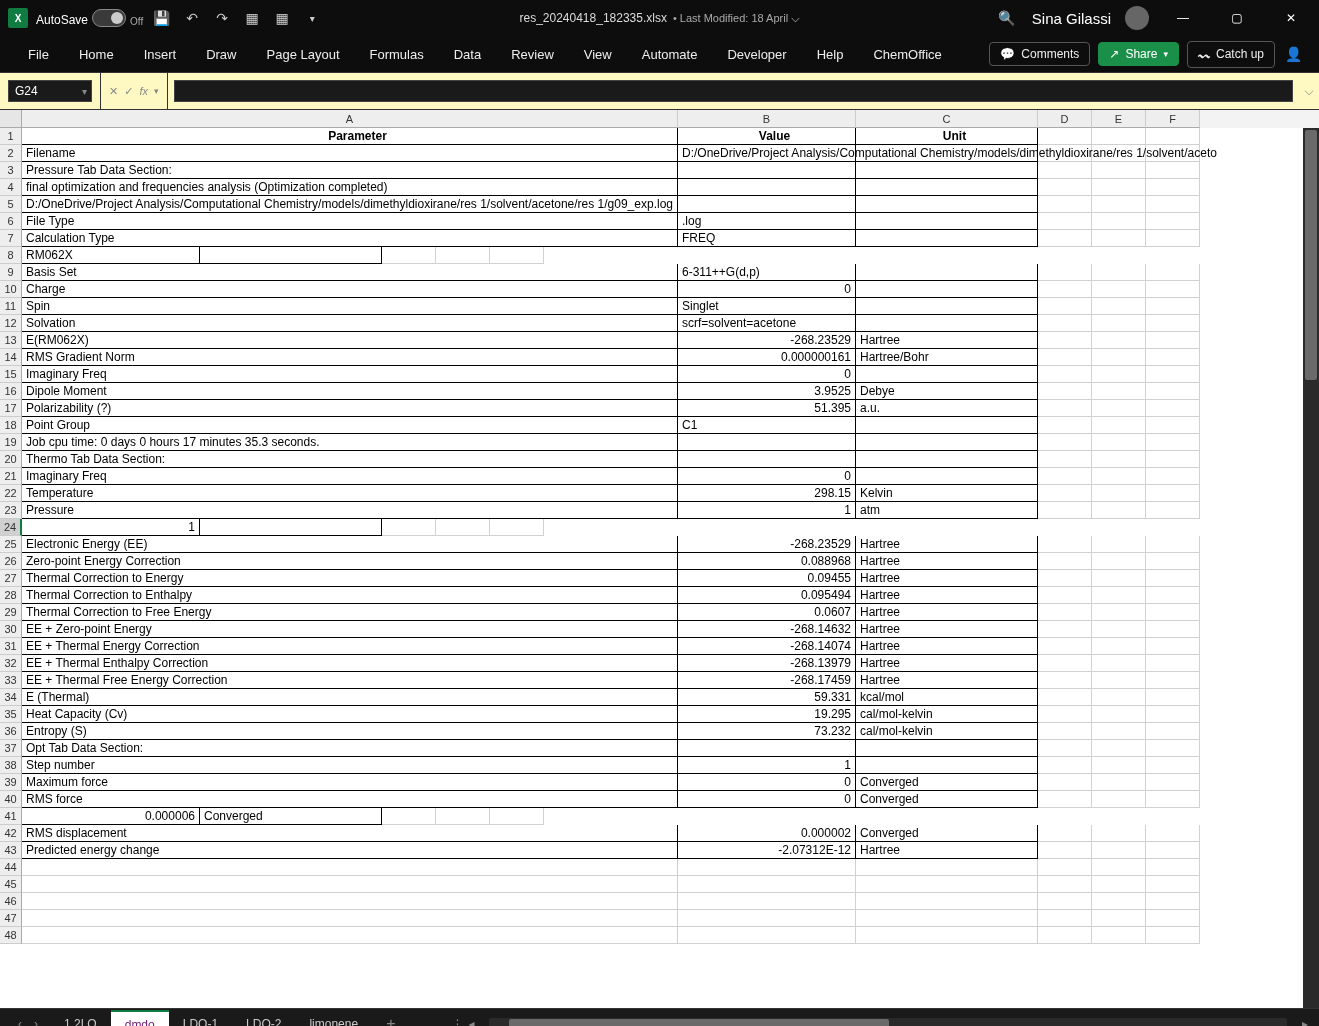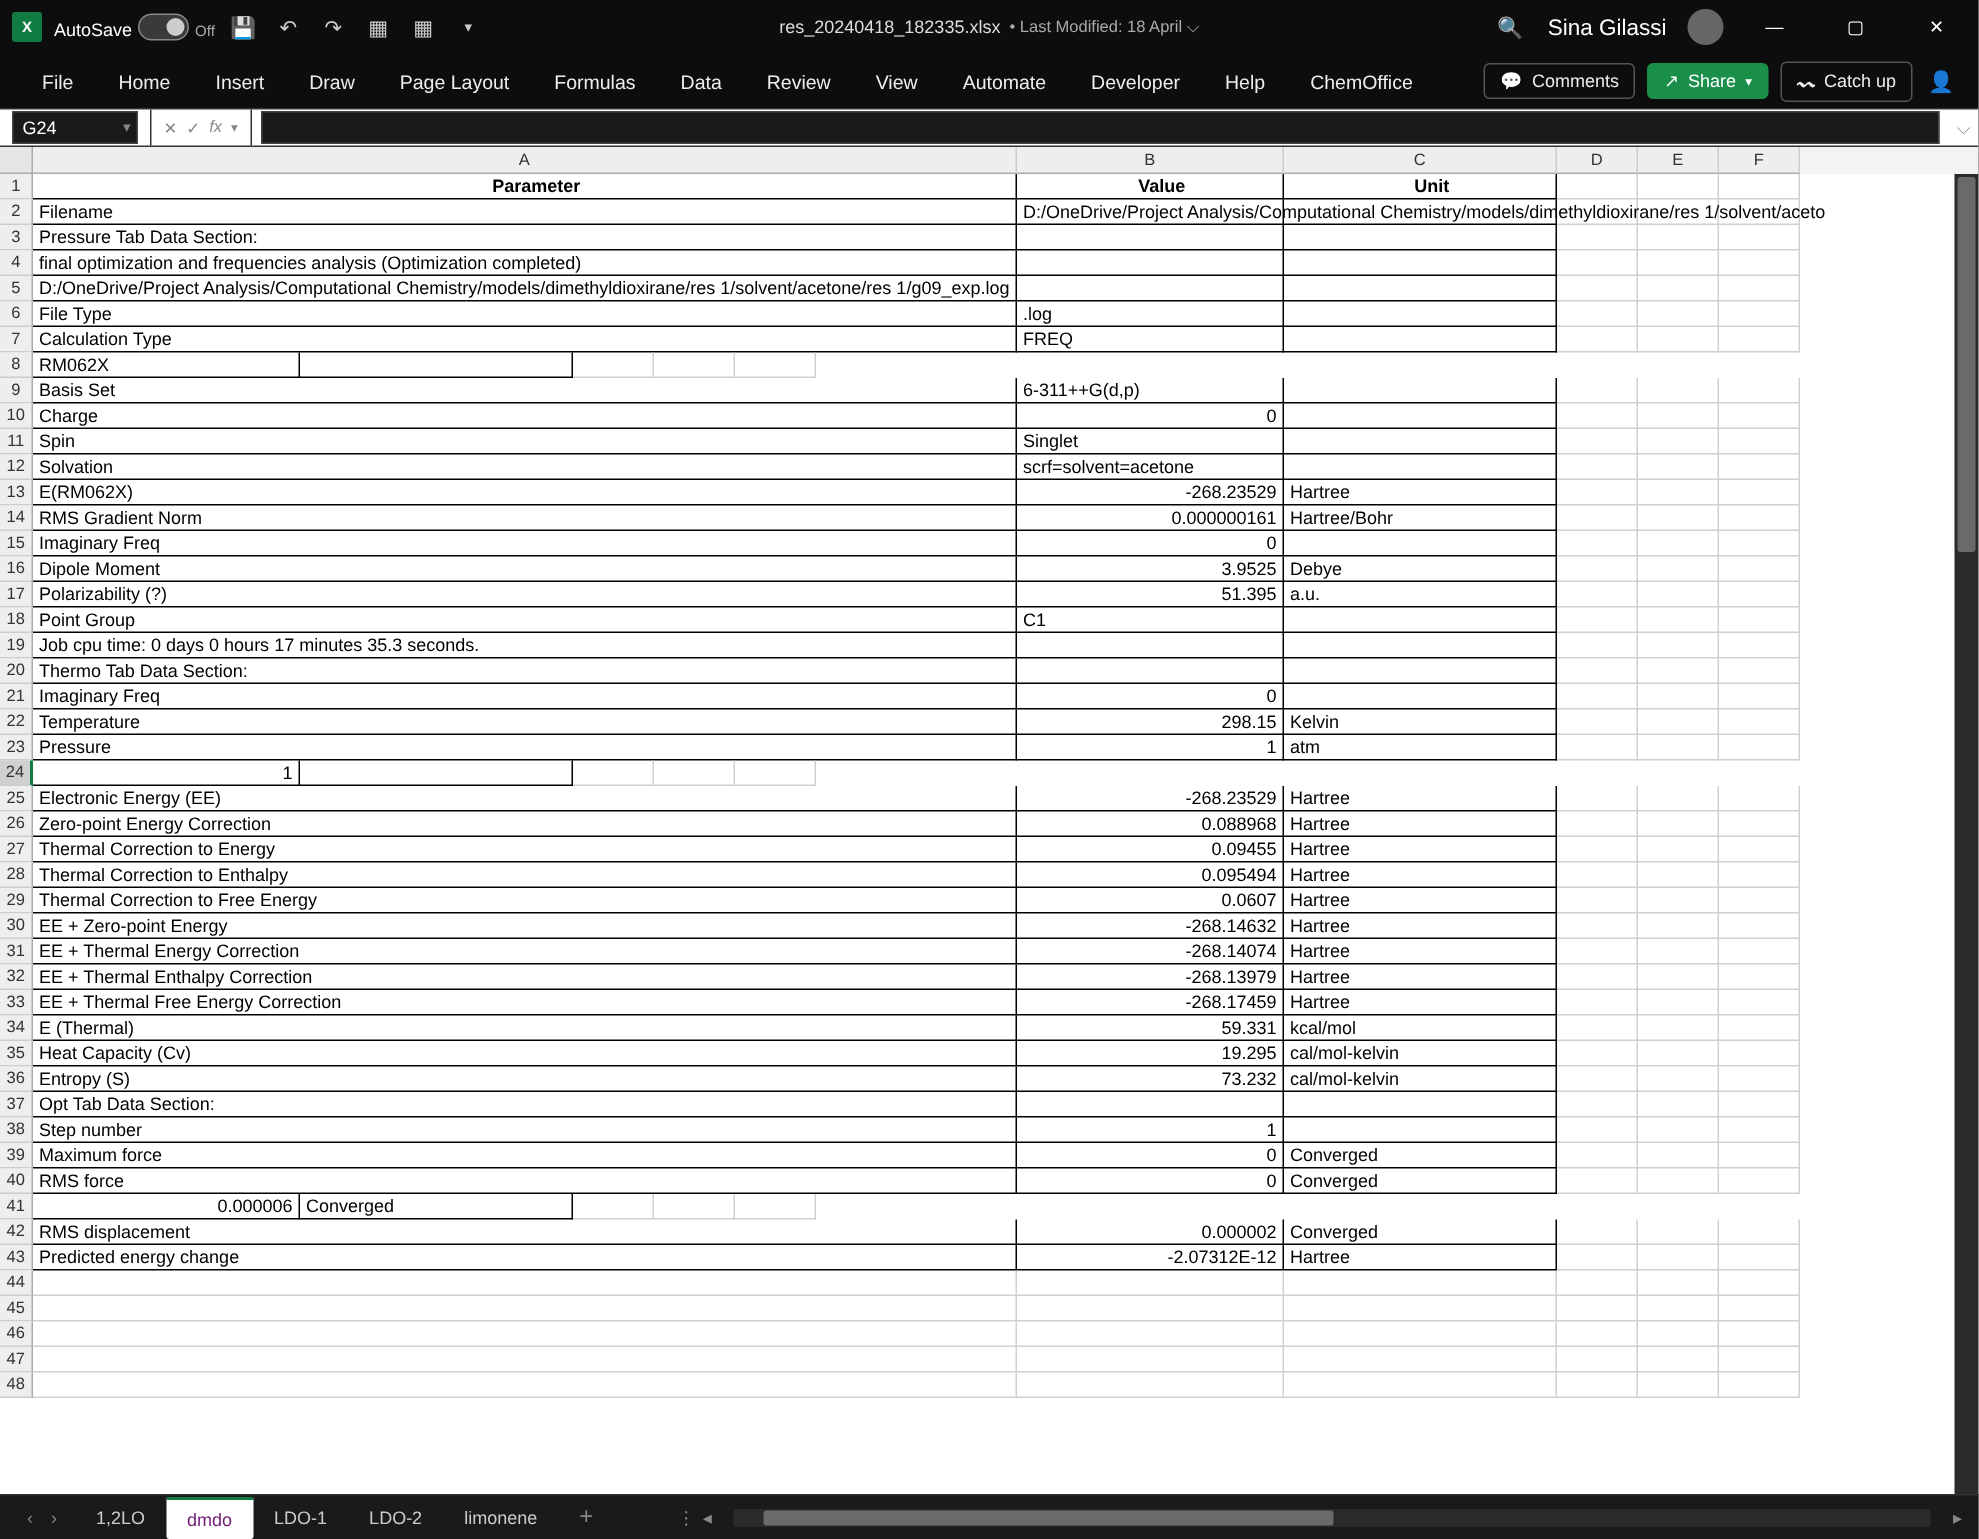--- a/index.html
+++ b/index.html
@@ -13,21 +13,21 @@
 .filename-area { flex: 1; display: flex; justify-content: center; align-items: center; gap: 6px; color: #ddd; font-size: 12px; }
 .modified { color: #aaa; font-size: 11px; }
 .title-right { display: flex; align-items: center; gap: 14px; }
 .avatar { width: 24px; height: 24px; border-radius: 50%; background: #666; }
 .win-btn { width: 40px; height: 28px; display: flex; align-items: center; justify-content: center; color: #fff; font-size: 12px; }
 .ribbon-tabs { display: flex; align-items: center; height: 36px; background: #0d0d0d; padding: 0 14px; gap: 2px; }
 .ribbon-tab { padding: 6px 14px; color: #eee; font-size: 13px; }
 .ribbon-right { margin-left: auto; display: flex; gap: 8px; align-items: center; }
 .ribbon-btn { border: 1px solid #555; border-radius: 4px; padding: 4px 10px; display: flex; align-items: center; gap: 6px; font-size: 12px; color: #eee; }
 .share-btn { background: #1a8f4a; border: 1px solid #1a8f4a; color: #fff; }
-.namefx { display: flex; align-items: center; height: 26px; background: #ffffff; border-top: 1px solid #333; border-bottom: 1px solid #333; }
+.namefx { display: flex; align-items: center; height: 38px; background: #fef9c3; border-top: 1px solid #333; border-bottom: 1px solid #333; }
 .namebox { width: 84px; border: 1px solid #444; background: #1a1a1a; height: 22px; margin: 0 8px; display: flex; align-items: center; padding: 0 6px; font-size: 12px; color: #fff; position: relative; }
 .namebox::after { content:"▾"; position:absolute; right:4px; color:#888; font-size:10px;}
 .fx-controls { display: flex; align-items: center; gap: 6px; color: #888; padding: 0 8px; border-right: 1px solid #333; border-left: 1px solid #333; height: 100%;}
 .fx-controls span{font-size:11px; font-style: italic;}
 .fx-bar { flex: 1; height: 22px; margin: 0 6px; border: 1px solid #444; background: #1a1a1a; }
 .fx-expand { width: 20px; text-align:center; color:#888;}
 .sheet-area { position: relative; height: calc(1026px - 36px - 36px - 26px - 30px); background: #fff; color: #000; overflow: hidden; }
 .col-headers { display: flex; position: sticky; top: 0; background: #f3f3f3; }
 .corner { width: 22px; height: 18px; background: #e6e6e6; border-right: 1px solid #aaa; border-bottom: 1px solid #aaa; }
 .col-h { height: 18px; border-right: 1px solid #ccc; border-bottom: 1px solid #aaa; display: flex; align-items: center; justify-content: center; font-size: 11px; color: #333; background: #eee; }

